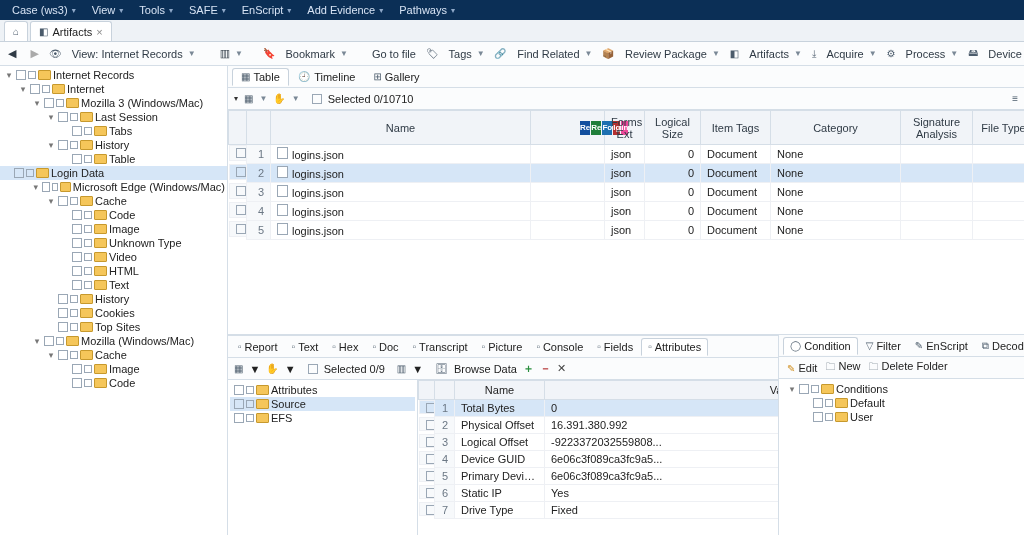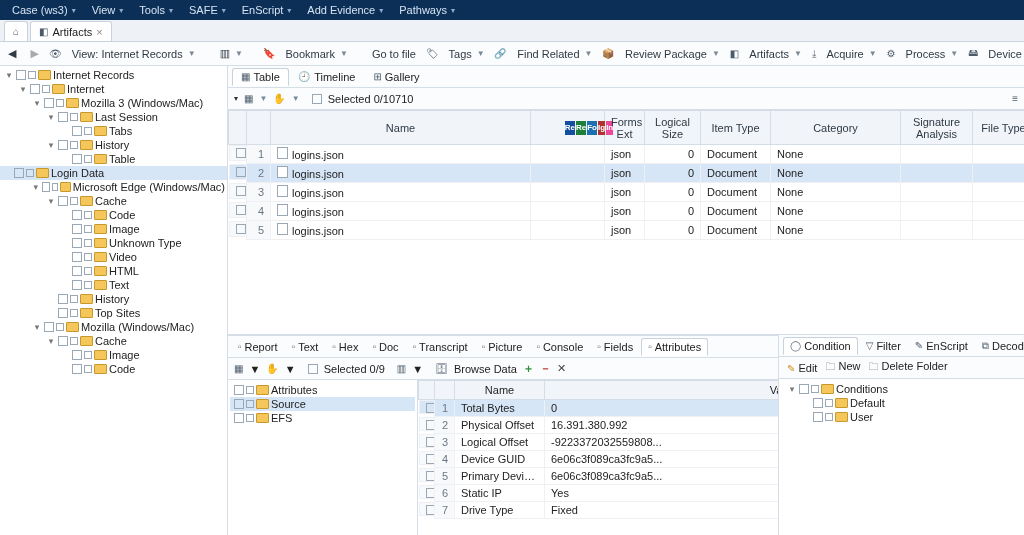--- a/index.html
+++ b/index.html
@@ -126,21 +126,21 @@
   table.grid td {
     border:1px solid #eef0f4;
     padding:2px 6px;
     height:16px;
     white-space:nowrap; overflow:hidden; text-overflow:ellipsis;
   }
   table.grid tr.sel td { background:#d6e6f7; }
   table.grid td.rownum { width:24px; text-align:right; color:#6b7784; background:#f7f9fb;}
   table.grid td.chk { width:18px; text-align:center; background:#f7f9fb;}
   table.grid .file-icon { display:inline-block; width:11px; height:12px; background:#fff; border:1px solid #9aa7b5; margin-right:4px; position:relative;}
-  .badges { display:flex; gap:1px; justify-content:center;margin-left:43px;}
+  .badges { display:flex; gap:1px; margin-left:43px;}
   .badge { width:14px; height:14px; color:#fff; font-size:8px; font-weight:bold; display:flex; align-items:center; justify-content:center;}
   .b-re { background:#134f9e;}
   .b-re2 { background:#1f7e3a;}
   .b-fo { background:#1d6fb0;}
   .b-ig { background:#b33030;}
   .b-in { background:#ec4899;}
   
   .bottom {
     height: 200px;
     display:flex;
@@ -417,20 +417,27 @@
         <span class="sq"></span>
         <span class="folder"></span>
         <span class="lbl">Text</span>
       </div>
       <div class="node" style="padding-left:46px">
         <span class="toggle"></span>
         <span class="chk"></span>
         <span class="sq"></span>
         <span class="folder"></span>
         <span class="lbl">History</span>
+      </div>
+      <div class="node" style="padding-left:46px">
+        <span class="toggle"></span>
+        <span class="chk"></span>
+        <span class="sq"></span>
+        <span class="folder"></span>
+        <span class="lbl">Cookies</span>
       </div>
       <div class="node" style="padding-left:46px">
         <span class="toggle"></span>
         <span class="chk"></span>
         <span class="sq"></span>
         <span class="folder"></span>
         <span class="lbl">Top Sites</span>
       </div>
       <div class="node" style="padding-left:32px">
         <span class="toggle">▾</span>
@@ -513,21 +520,21 @@
                   <div class="badges">
                     <span class="badge b-re">Re</span>
                     <span class="badge b-re2">Re</span>
                     <span class="badge b-fo">Fo</span>
                     <span class="badge b-ig">Ig</span>
                     <span class="badge b-in">In</span>
                   </div>
                 </th>
                 <th>Forms Ext</th>
                 <th>Logical Size</th>
-                <th>Item Type</th>
+                <th>Item Tags</th>
                 <th>Category</th>
                 <th>Signature Analysis</th>
                 <th>File Type</th>
               </tr>
             </thead>
             <tbody>
               <tr class="">
                 <td class="chk"><span class="chk"></span></td>
                 <td class="rownum">1</td>
                 <td><span class="file-icon"></span>logins.json</td>

